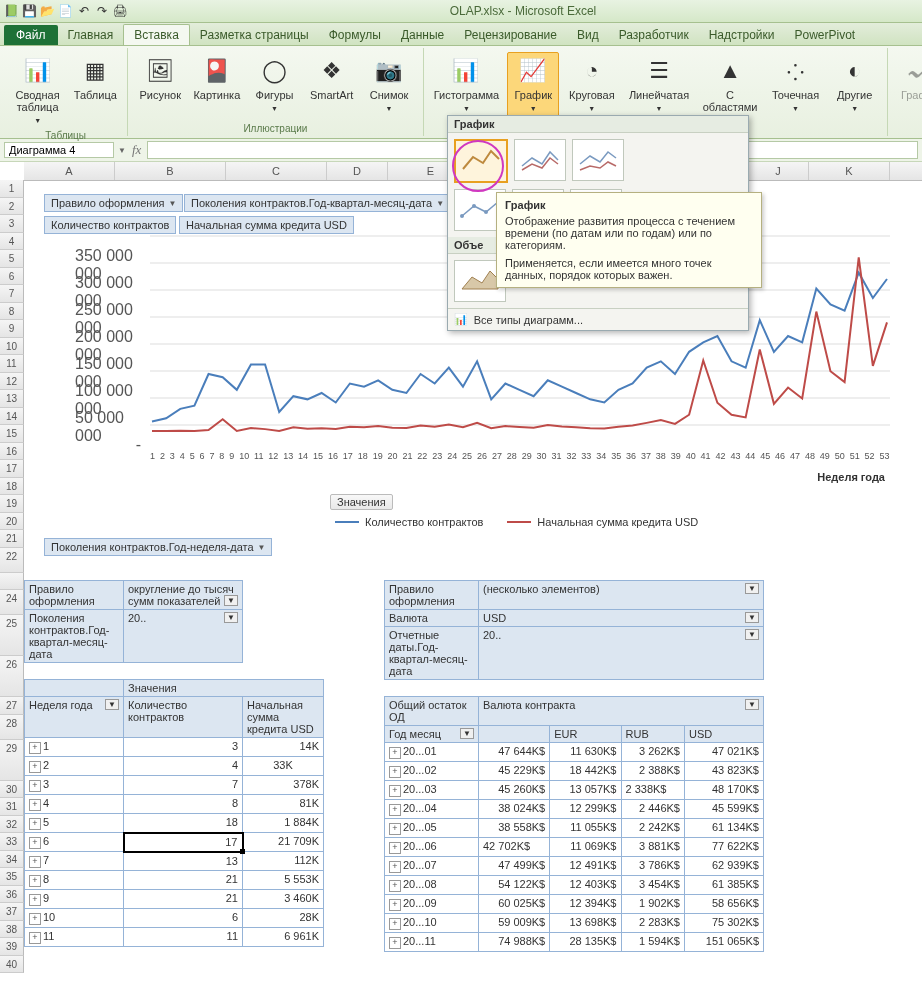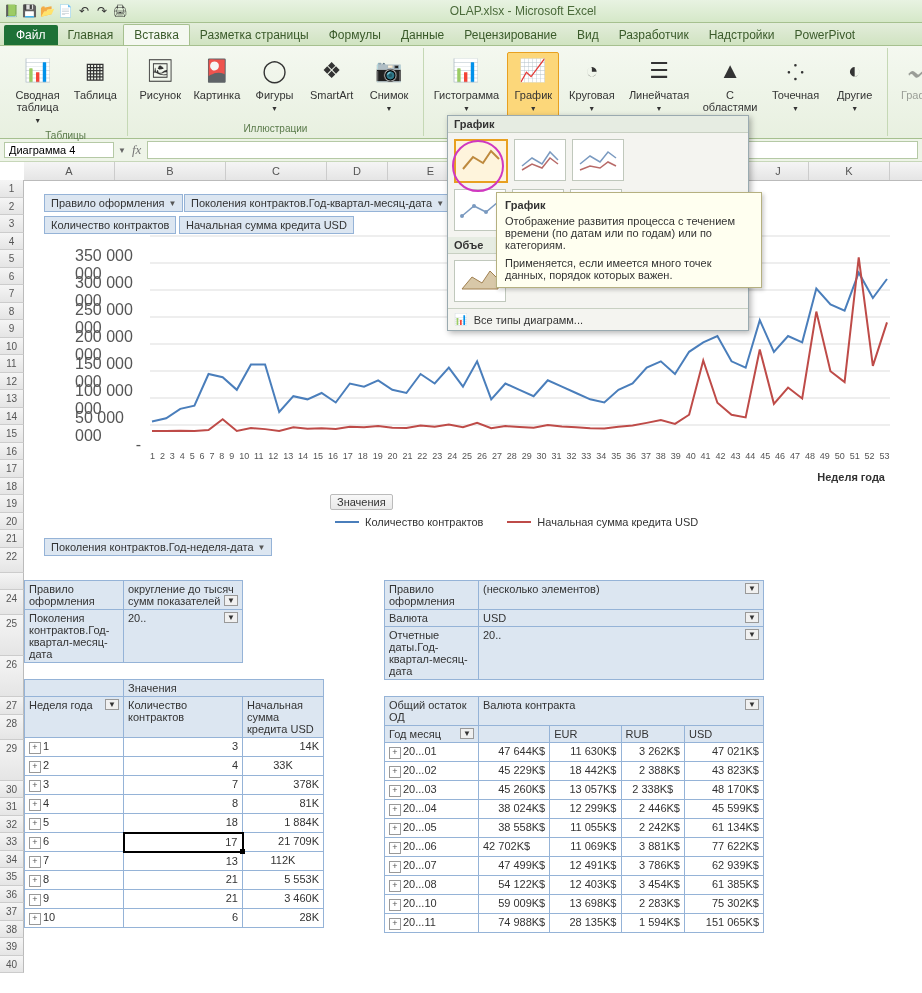--- a/index.html
+++ b/index.html
@@ -404,36 +404,41 @@
             <td style="text-align:right">1 884K</td>
           </tr>
           <tr class="prow35">
             <td><span class="expand">+</span>6</td>
             <td style="text-align:right" class="selcell">17</td>
             <td style="text-align:right">21 709K</td>
           </tr>
           <tr>
             <td><span class="expand">+</span>7</td>
             <td style="text-align:right">13</td>
-            <td style="text-align:center">112K</td>
+            <td style="text-align:right">112K</td>
           </tr>
           <tr>
             <td><span class="expand">+</span>8</td>
             <td style="text-align:right">21</td>
             <td style="text-align:right">5 553K</td>
           </tr>
           <tr>
             <td><span class="expand">+</span>9</td>
             <td style="text-align:right">21</td>
             <td style="text-align:right">3 460K</td>
           </tr>
           <tr>
             <td><span class="expand">+</span>10</td>
             <td style="text-align:right">6</td>
             <td style="text-align:right">28K</td>
+          </tr>
+          <tr>
+            <td><span class="expand">+</span>11</td>
+            <td style="text-align:right">11</td>
+            <td style="text-align:right">6 961K</td>
           </tr>
         </tbody>
       </table>
 
     <table class="pvt" style="left:360px;top:400px;width:380px" id="pvt2">
         <tbody>
           <tr>
             <td class="hd" style="width:85px">Правило оформления</td>
             <td class="hd" colspan="4">(несколько элементов) <span class="ddico">▼</span></td>
           </tr>
@@ -470,21 +475,21 @@
             <td><span class="expand">+</span>20...02</td>
             <td style="text-align:right">45 229K$</td>
             <td style="text-align:right">18 442K$</td>
             <td style="text-align:right">2 388K$</td>
             <td style="text-align:right">43 823K$</td>
           </tr>
           <tr>
             <td><span class="expand">+</span>20...03</td>
             <td style="text-align:right">45 260K$</td>
             <td style="text-align:right">13 057K$</td>
-            <td style="text-align:center">2 338K$</td>
+            <td style="text-align:left">2 338K$</td>
             <td style="text-align:right">48 170K$</td>
           </tr>
           <tr>
             <td><span class="expand">+</span>20...04</td>
             <td style="text-align:right">38 024K$</td>
             <td style="text-align:right">12 299K$</td>
             <td style="text-align:right">2 446K$</td>
             <td style="text-align:right">45 599K$</td>
           </tr>
           <tr>
@@ -507,20 +512,27 @@
             <td style="text-align:right">12 491K$</td>
             <td style="text-align:right">3 786K$</td>
             <td style="text-align:right">62 939K$</td>
           </tr>
           <tr>
             <td><span class="expand">+</span>20...08</td>
             <td style="text-align:right">54 122K$</td>
             <td style="text-align:right">12 403K$</td>
             <td style="text-align:right">3 454K$</td>
             <td style="text-align:right">61 385K$</td>
+          </tr>
+          <tr>
+            <td><span class="expand">+</span>20...09</td>
+            <td style="text-align:right">60 025K$</td>
+            <td style="text-align:right">12 394K$</td>
+            <td style="text-align:right">1 902K$</td>
+            <td style="text-align:right">58 656K$</td>
           </tr>
           <tr>
             <td><span class="expand">+</span>20...10</td>
             <td style="text-align:right">59 009K$</td>
             <td style="text-align:right">13 698K$</td>
             <td style="text-align:right">2 283K$</td>
             <td style="text-align:right">75 302K$</td>
           </tr>
           <tr>
             <td><span class="expand">+</span>20...11</td>

